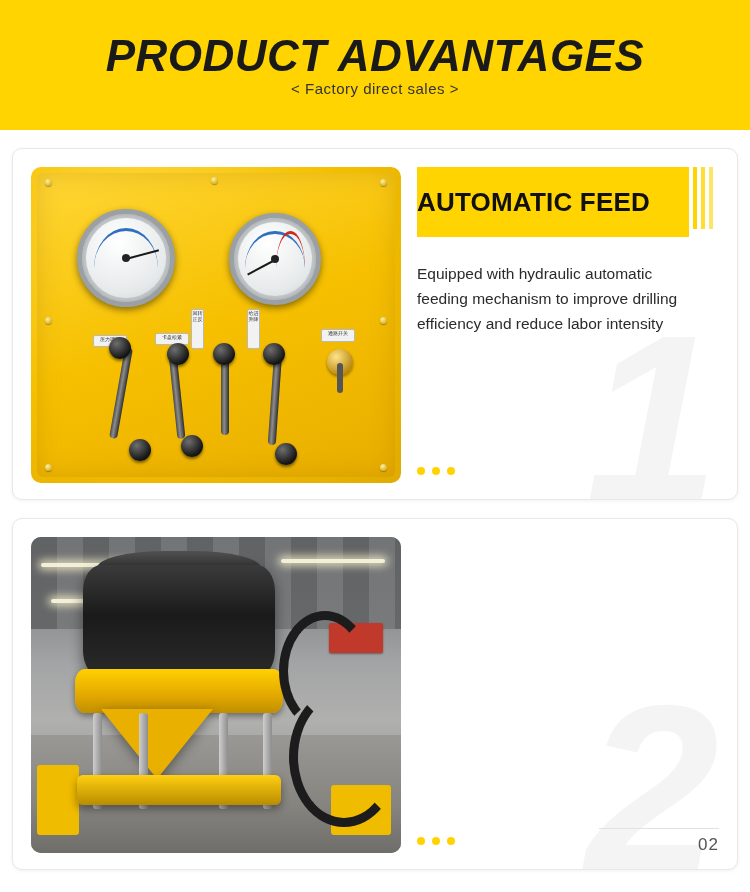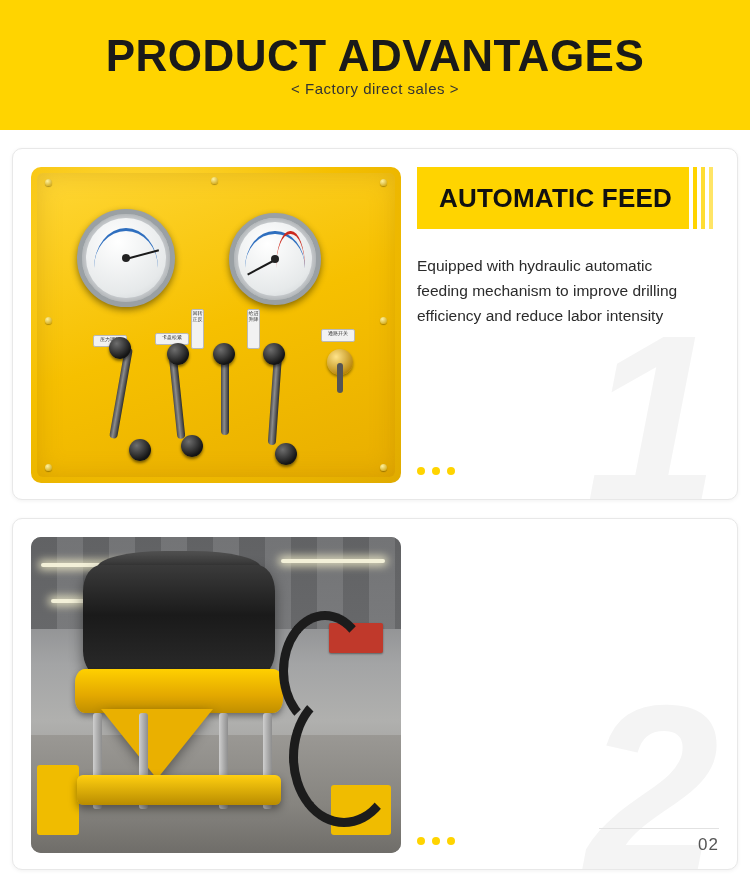--- a/index.html
+++ b/index.html
@@ -22,20 +22,21 @@
     align-items: center;
     justify-content: center;
   }
   .header-title {
     font-size: 44px;
     font-weight: bold;
     letter-spacing: 0.5px;
     color: #1a1a1a;
     line-height: 1.05;
     text-align: center;
+    font-style: italic;
   }
   .header-sub {
     font-size: 15px;
     color: #333333;
     letter-spacing: 0.5px;
     text-align: center;
   }
 
   
   .card {
@@ -241,24 +242,23 @@
     position: relative;
     z-index: 1;
     flex: 1;
     margin-left: 16px;
     display: flex;
     flex-direction: column;
   }
   .title-bar {
     position: relative;
     background: #ffd400;
-    height: 62px;
+    height: 70px;
     display: flex;
     align-items: center;
-    padding-left: 22px;
     margin-right: 30px;
   }
   .title-bar .title-text {
     font-size: 26px;
     font-weight: bold;
     color: #111111;
     letter-spacing: 0.2px;
   }
   .title-stripes {
     position: absolute;

